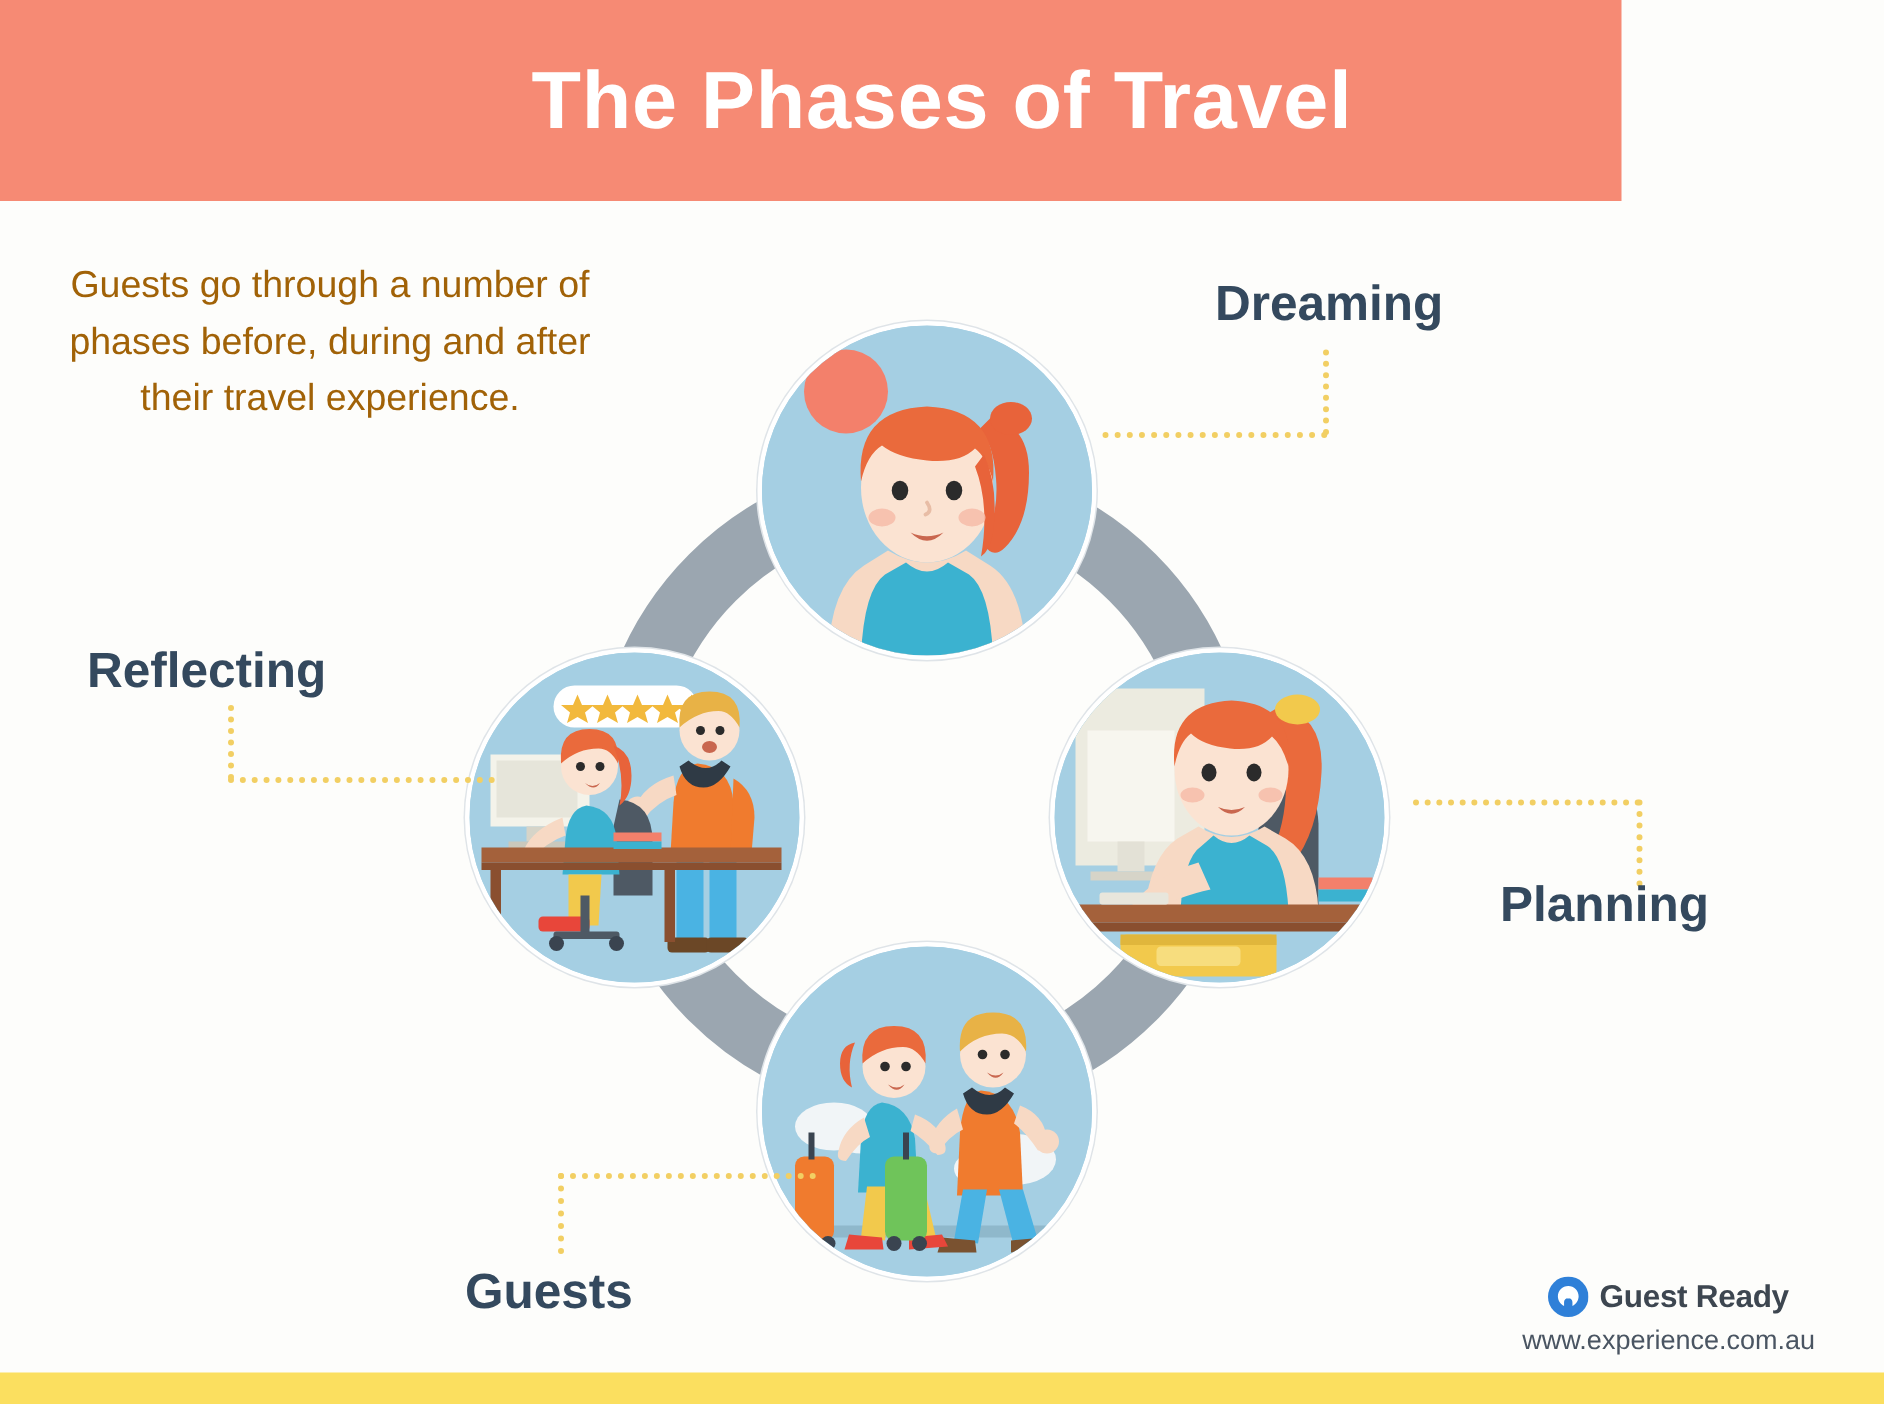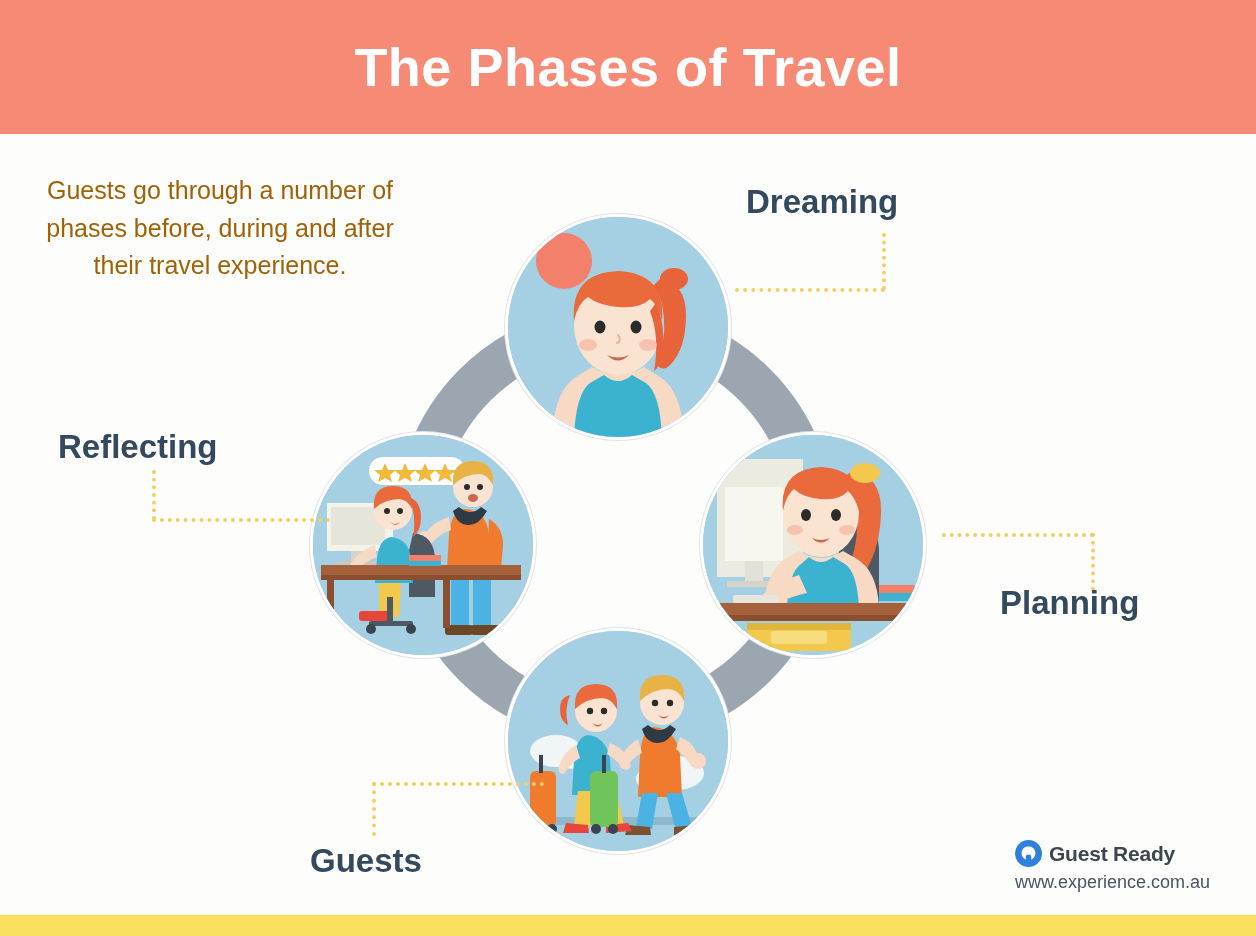--- a/index.html
+++ b/index.html
@@ -12,21 +12,21 @@
     background: #fdfdfb;
     font-family: "Liberation Sans", sans-serif;
     overflow: hidden;
     position: relative;
   }
 
   
   #header-banner {
     position: absolute;
     left: 0; top: 0;
-    width: 1256px;
+    width: 1081px;
     height: 134px;
     background: #f68a74;
   }
   #page-title {
     position: absolute;
     left: 0; top: 0;
     width: 1256px;
     height: 134px;
     display: flex;
     align-items: center;
@@ -90,21 +90,21 @@
   .node svg { display: block; width: 100%; height: 100%; }
 
   
   .phase-label {
     position: absolute;
     color: #34495e;
     font-size: 33px;
     font-weight: bold;
     white-space: nowrap;
   }
-  #label-dreaming  { left: 746px; top: 183px; }
+  #label-dreaming  { left: 810px; top: 183px; }
   #label-planning  { left: 1000px; top: 584px; }
   #label-doing     { left: 310px; top: 842px; }
   #label-reflecting{ left: 58px;  top: 428px; text-align: center; }
 
   
   .connector-h, .connector-v {
     position: absolute;
   }
   .connector-h {
     height: 0;
@@ -130,22 +130,23 @@
   
   #footer-logo {
     position: absolute;
     right: 46px;
     top: 840px;
     text-align: center;
   }
   #logo-row {
     display: flex;
     align-items: center;
-    justify-content: flex-start;
+    justify-content: center;
     gap: 7px;
+    margin-top: 11px;
   }
   #logo-mark {
     width: 27px;
     height: 27px;
     flex: 0 0 auto;
   }
   #logo-wordmark {
     color: #3d4650;
     font-size: 21px;
     font-weight: bold;

